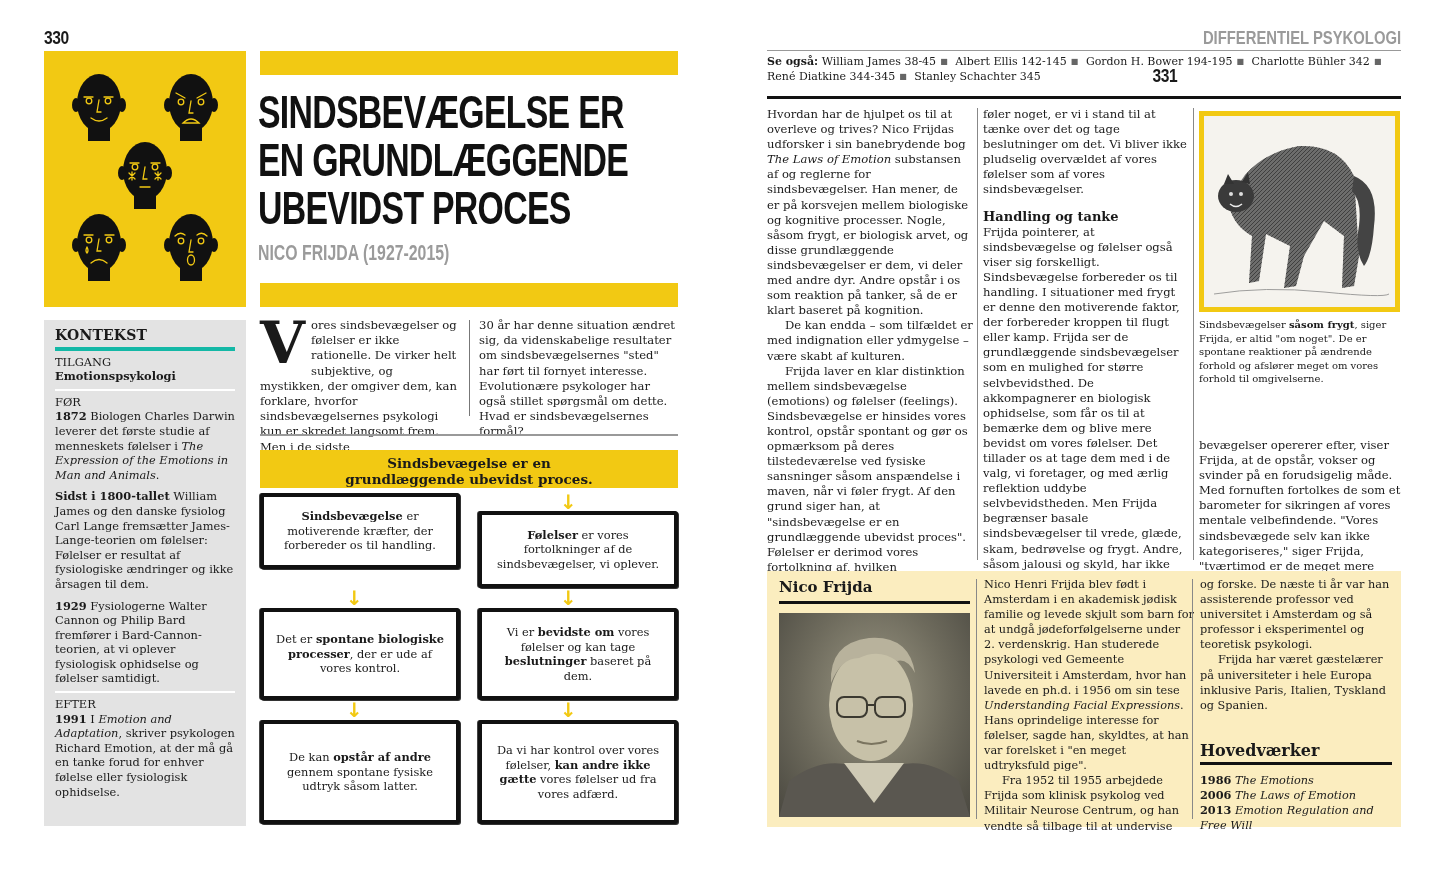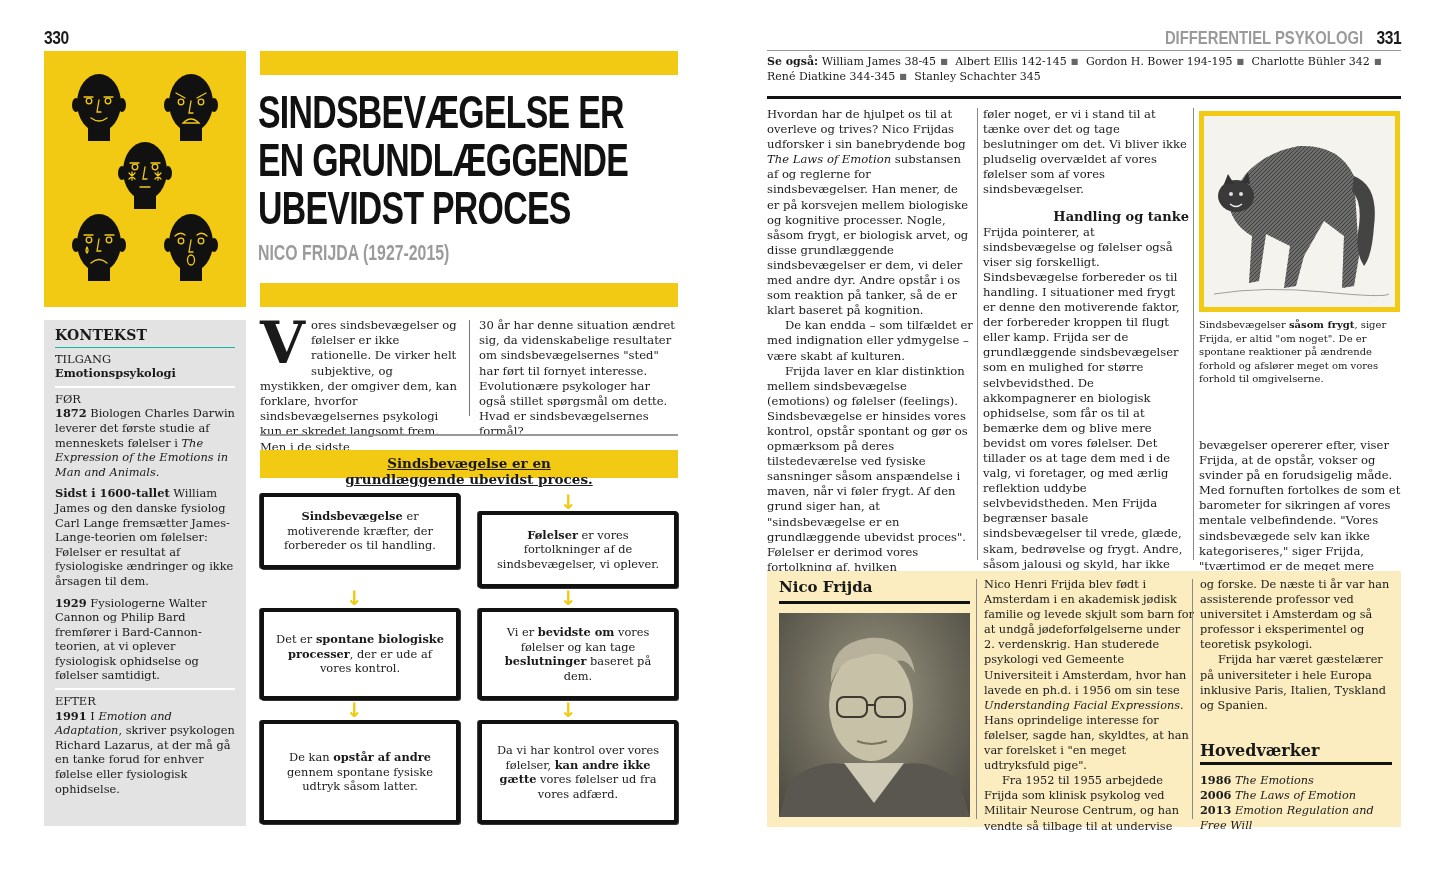--- a/index.html
+++ b/index.html
@@ -14,52 +14,52 @@
   
   .hero { left: 44px; top: 51px; width: 202px; height: 256px; background: #f2c913; }
 
   .bar { background: #f2c913; }
 
   .title { left: 258px; top: 88px; width: 430px; font-family: "Liberation Sans", sans-serif; font-weight: 700; font-size: 47px; line-height: 48px; letter-spacing: -1px; transform: scaleX(0.72); transform-origin: left top; width: 600px; color: #111; }
   .subtitle { left: 258px; top: 240px; font-family: "Liberation Sans", sans-serif; font-weight: 700; font-size: 22px; color: #9b9b9b; transform: scaleX(0.72); transform-origin: left top; white-space: nowrap; }
 
   
   .kontekst { left: 44px; top: 320px; width: 202px; height: 506px; background: #e3e3e3; padding: 8px 11px; font-size: 11.4px; line-height: 14.6px; }
-  .kontekst h3 { font-family: "DejaVu Serif", serif; font-weight: 700; font-size: 14px; padding-bottom: 4px; border-bottom: 1px solid #14b8a6; margin-bottom: 4px; letter-spacing: 0.2px; }
+  .kontekst h3 { font-family: "DejaVu Serif", serif; font-weight: 700; font-size: 14px; padding-bottom: 4px; border-bottom: 4px solid #14b8a6; margin-bottom: 4px; letter-spacing: 0.2px; }
   .k-sec { border-bottom: 2px solid #fff; padding-bottom: 5px; margin-bottom: 4px; }
   .k-sec:last-child { border-bottom: none; }
   .k-label { text-transform: uppercase; }
   .k-p { margin-bottom: 7px; }
   .k-p:last-child { margin-bottom: 0; }
   b, .b { font-weight: 700; }
   i { font-style: italic; }
 
   
   .intro { left: 260px; top: 318px; width: 418px; height: 116px; font-size: 11.6px; line-height: 15.2px; }
   .intro-col { position: absolute; top: 0; width: 198px; }
   .dropcap { float: left; font-family: "DejaVu Serif", serif; font-weight: 900; font-size: 58px; line-height: 46px; margin: 2px 6px 0 0; }
   .intro-divider { position: absolute; left: 209px; top: 2px; width: 1px; height: 96px; background: #777; }
   .hr-grey { height: 2px; background: #999; }
 
   
-  .flow-head { left: 260px; top: 450px; width: 418px; height: 28px; background: #f2c913; text-align: center; font-weight: 700; font-size: 13.5px; line-height: 16px; padding-top: 5px; text-decoration: underline; }
+  .flow-head { left: 260px; top: 450px; width: 418px; height: 38px; background: #f2c913; text-align: center; font-weight: 700; font-size: 13.5px; line-height: 16px; padding-top: 5px; }
   .fbox { position: absolute; width: 200px; border: 4px solid #111; border-radius: 3px; background: #fff; display: flex; align-items: center; justify-content: center; text-align: center; font-size: 11.4px; line-height: 14.5px; padding: 4px 10px; box-shadow: 1px 1px 0 #333, -1px 0 0 #444; }
   .arrow { position: absolute; color: #f2c913; font-size: 20px; line-height: 20px; font-weight: 700; font-family: "DejaVu Sans", sans-serif; }
 
   
   .see-also { left: 767px; top: 54px; width: 630px; font-size: 11px; line-height: 15px; }
   .see-also .sep { color: #666; font-size: 8px; margin: 0 4px; vertical-align: 1px; }
   .rule-grey { left: 767px; top: 50px; width: 634px; height: 1px; background: #999; }
   .rule-black { left: 767px; top: 96px; width: 634px; height: 3px; background: #111; }
 
   .body-col { position: absolute; width: 206px; font-size: 11.6px; line-height: 15.1px; }
   .body-col p { margin: 0; }
   .indent { text-indent: 18px; }
   .col-divider { position: absolute; width: 1px; background: #888; }
-  .subhead { font-weight: 700; font-size: 13px; margin-top: 11px; line-height: 16px; text-align: right; }
+  .subhead { font-weight: 700; font-size: 13px; margin-top: 11px; line-height: 16px; }
 
   .cat-frame { left: 1199px; top: 111px; width: 201px; height: 201px; border: 5px solid #f2c913; background: #f5f3ee; overflow: hidden; }
   .caption { left: 1199px; top: 318px; width: 206px; font-size: 10px; line-height: 13.5px; }
 
   
   .bio { left: 767px; top: 571px; width: 634px; height: 256px; background: #fbedbf; }
   .bio-title { position: absolute; left: 12px; top: 7px; font-weight: 700; font-size: 15px; }
   .bio-rule { position: absolute; left: 12px; top: 30px; width: 191px; height: 3px; background: #111; }
   .bio-photo { position: absolute; left: 12px; top: 42px; width: 191px; height: 204px; background: radial-gradient(ellipse at 50% 40%, #9c9884 0%, #6d6a5c 55%, #4a4840 100%); overflow: hidden; }
   .bio-col { position: absolute; font-size: 11.3px; line-height: 15.1px; font-family: "DejaVu Serif", serif; }
@@ -169,26 +169,26 @@
 
 <div class="abs kontekst">
   <h3>KONTEKST</h3>
   <div class="k-sec">
     <div class="k-label">TILGANG</div>
     <div class="b">Emotionspsykologi</div>
   </div>
   <div class="k-sec">
     <div class="k-label">FØR</div>
     <div class="k-p"><b>1872</b><span> Biologen Charles Darwin leverer det første studie af menneskets følelser i </span><i>The Expression of the Emotions in Man and Animals</i><span>.</span></div>
-    <div class="k-p"><b>Sidst i 1600-tallet</b><span> William James og den danske fysiolog Carl Lange fremsætter James-Lange-teorien om følelser: Følelser er resultat af fysiologiske ændringer og ikke årsagen til dem.</span></div>
+    <div class="k-p"><b>Sidst i 1800-tallet</b><span> William James og den danske fysiolog Carl Lange fremsætter James-Lange-teorien om følelser: Følelser er resultat af fysiologiske ændringer og ikke årsagen til dem.</span></div>
     <div class="k-p"><b>1929</b><span> Fysiologerne Walter Cannon og Philip Bard fremfører i Bard-Cannon-teorien, at vi oplever fysiologisk ophidselse og følelser samtidigt.</span></div>
   </div>
   <div class="k-sec">
     <div class="k-label">EFTER</div>
-    <div class="k-p"><b>1991</b><span> I </span><i>Emotion and Adaptation</i><span>, skriver psykologen Richard Lazarus, at der må gå en tanke forud for enhver følelse eller fysiologisk ophidselse.</span></div>
+    <div class="k-p"><b>1991</b><span> I </span><i>Emotion and Adaptation</i><span>, skriver psykologen Richard Emotion, at der må gå en tanke forud for enhver følelse eller fysiologisk ophidselse.</span></div>
   </div>
 </div>
 
 <div class="abs intro">
   <div class="intro-col" style="left:0;">
     <span class="dropcap">V</span><span>ores sindsbevægelser og følelser er ikke rationelle. De virker helt subjektive, og mystikken, der omgiver dem, kan forklare, hvorfor sindsbevægelsernes psykologi kun er skredet langsomt frem. Men i de sidste</span>
   </div>
   <div class="intro-divider"></div>
   <div class="intro-col" style="left:219px;">30 år har denne situation ændret sig, da videnskabelige resultater om sindsbevægelsernes "sted" har ført til fornyet interesse. Evolutionære psykologer har også stillet spørgsmål om dette. Hvad er sindsbevægelsernes formål?</div>
 </div>
@@ -222,21 +222,21 @@
 <div class="arrow" style="left:346px;top:700px;">↓</div>
 <div class="arrow" style="left:560px;top:700px;">↓</div>
 
 <div class="fbox" style="left:260px;top:720px;height:104px;">
   <div><span>De kan </span><b>opstår af andre</b><span> gennem spontane fysiske udtryk såsom latter.</span></div>
 </div>
 <div class="fbox" style="left:478px;top:720px;height:104px;">
   <div><span>Da vi har kontrol over vores følelser, </span><b>kan andre ikke gætte</b><span> vores følelser ud fra vores adfærd.</span></div>
 </div>
 
-<div class="abs" style="right:44px;top:27px;display:flex;align-items:baseline;gap:8px;">
+<div class="abs" style="right:44px;top:27px;display:flex;align-items:baseline;gap:16px;flex-direction:column;">
   <span class="running-head" style="transform-origin:right top;">DIFFERENTIEL PSYKOLOGI</span>
   <span class="page-num" style="transform-origin:right top;">331</span>
 </div>
 <div class="abs rule-grey"></div>
 
 <div class="abs see-also">
   <b>Se også:</b>
   <span>William James 38-45</span><span class="sep">■</span>
   <span>Albert Ellis 142-145</span><span class="sep">■</span>
   <span>Gordon H. Bower 194-195</span><span class="sep">■</span>

